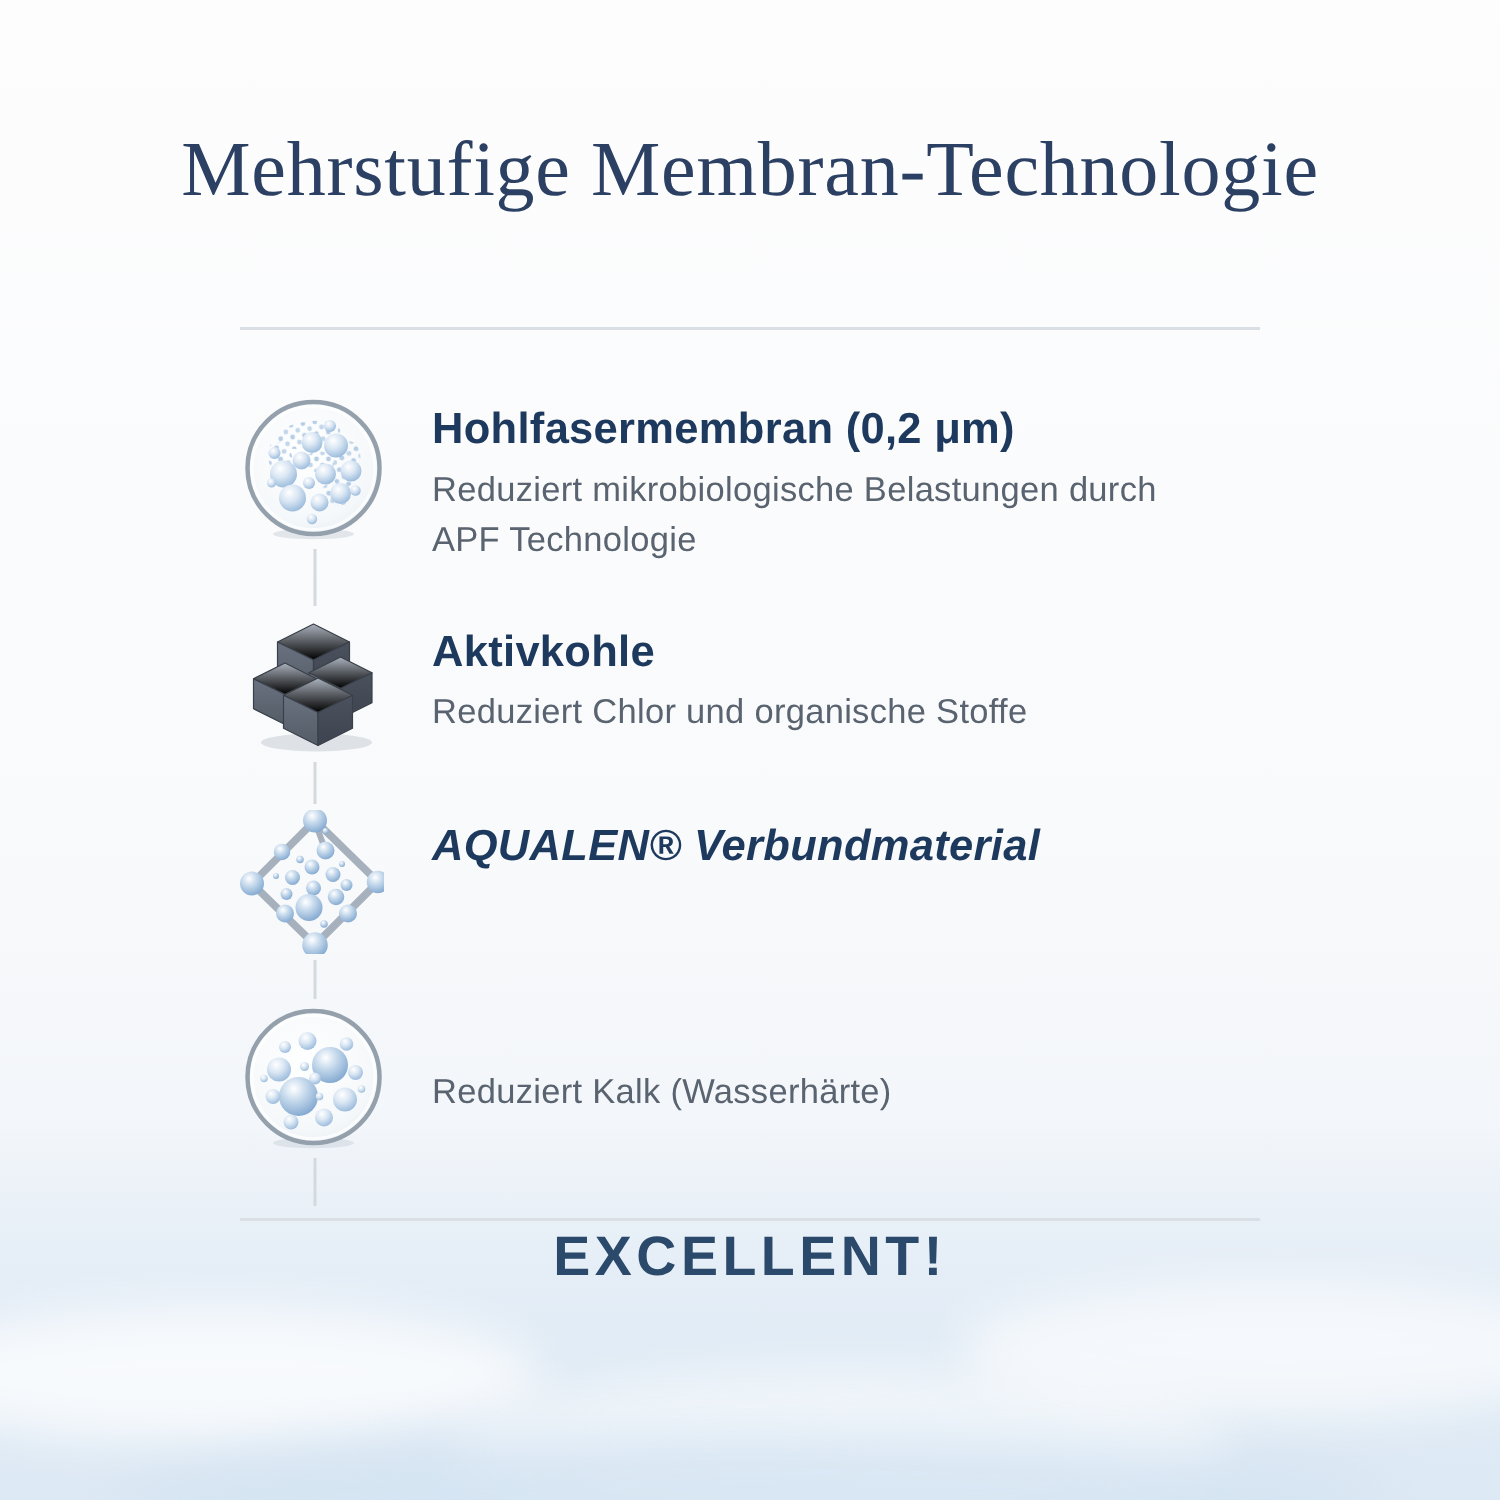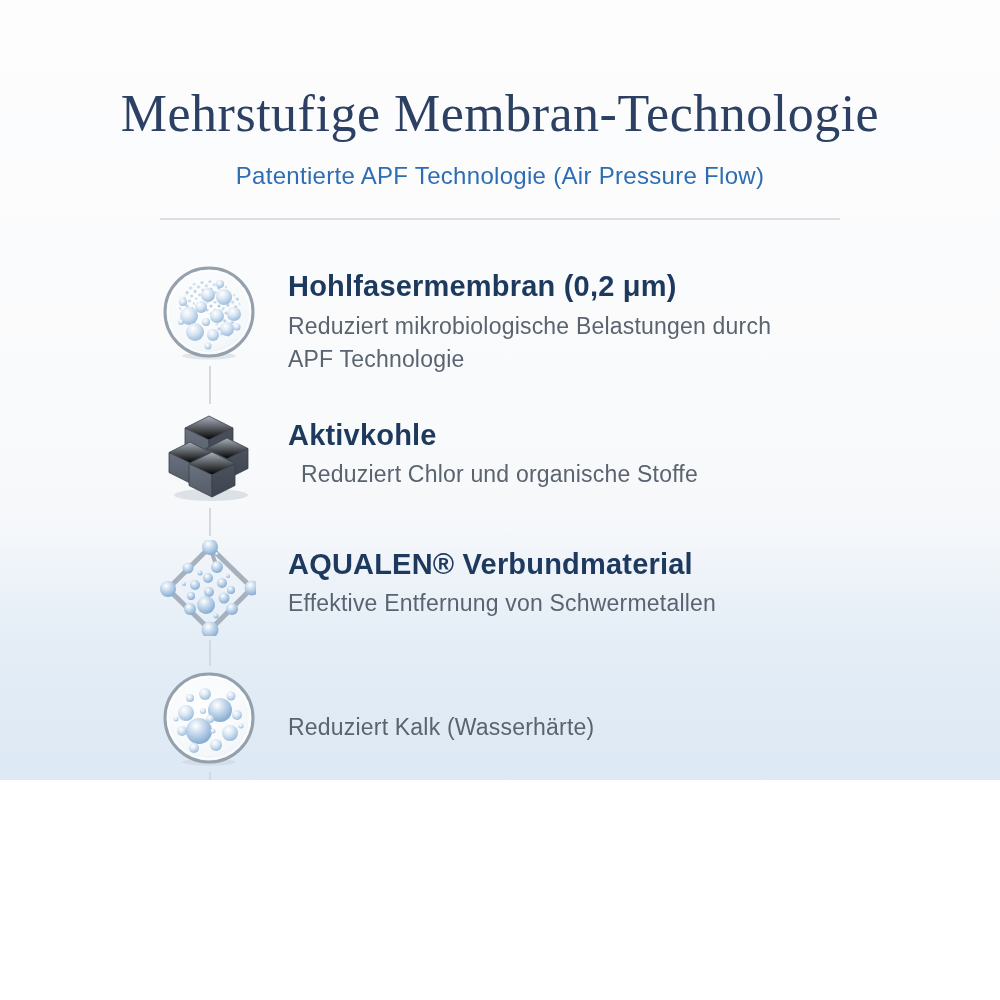--- a/index.html
+++ b/index.html
@@ -1,17 +1,17 @@
 <!DOCTYPE html>
 <html><head>
 <meta charset="utf-8">
 <style>
   html,body { margin:0; padding:0; }
   .canvas {
-    position:relative; width:1000px; height:780px; overflow:hidden;
+    position:relative; width:1000px; height:1000px; overflow:hidden;
     background: linear-gradient(180deg, #fdfdfe 0%, #f9fafb 55%, #f3f6fa 75%, #e9f0f7 88%, #dde9f4 100%);
     font-family:"Liberation Sans", sans-serif;
   }
   .abs { position:absolute; }
   .water-layer { position:absolute; left:0; right:0; bottom:0; height:250px;
     background: linear-gradient(180deg, rgba(226,236,246,0) 0%, rgba(226,236,246,0.7) 40%, #dde9f4 100%); }
   .blob { position:absolute; border-radius:50%; filter:blur(16px); }
   .blob1 { left:-70px; top:872px; width:430px; height:90px; background:rgba(255,255,255,0.75); }
   .blob2 { left:300px; top:915px; width:520px; height:100px; background:rgba(255,255,255,0.6); }
   .blob3 { left:640px; top:855px; width:430px; height:90px; background:rgba(255,255,255,0.65); }
@@ -34,22 +34,22 @@
   .seg3 { top:640px; height:26px; }
   .seg4 { top:772px; height:32px; }
   .stage-icon { width:96px; height:96px; }
   .icon1 { left:161px; top:264px; }
   .icon2 { left:163px; top:408px; }
   .icon3 { left:160px; top:540px; }
   .icon4 { left:161px; top:670px; }
   .stage-heading { font-size:29px; font-weight:700; color:#1d3a5e; letter-spacing:0.2px; }
   .stage-desc { font-size:23px; color:#5a6470; max-width:490px; line-height:1.43; letter-spacing:0.2px; }
   .h1 { left:288px; top:270px; } .d1 { left:288px; top:310px; }
-  .h2 { left:288px; top:419px; } .d2 { left:288px; top:458px;margin-left:13px; }
-  .h3 { left:288px; top:548px; } .d3 { left:288px; top:587px; }
+  .h2 { left:288px; top:419px; } .d2 { left:288px; top:458px; }
+  .h3 { left:288px; top:548px;font-style:italic; } .d3 { left:288px; top:587px; }
   .h4 { left:288px; top:671px; } .d4 { left:288px; top:711px; }
   .footer-label {
     left:0; right:0; top:817px; text-align:center;
     font-size:37px; font-weight:700; color:#2b4a6b; letter-spacing:3px;
   }
 </style>
 </head>
 <body>
 
 <div class="canvas">
@@ -91,21 +91,20 @@
     </defs>
   </svg>
 
   <div class="water-layer"></div>
   <div class="blob blob1"></div>
   <div class="blob blob2"></div>
   <div class="blob blob3"></div>
   <div class="blob blob4"></div>
 
   <div class="abs page-title">Mehrstufige Membran-Technologie</div>
-  <div class="abs page-subtitle">Patentierte APF Technologie (Air Pressure Flow)</div>
   <div class="abs divider divider-top"></div>
 
   <div class="abs connector seg1"></div>
   <div class="abs connector seg2"></div>
   <div class="abs connector seg3"></div>
   <div class="abs connector seg4"></div>
 
   <svg class="abs stage-icon icon1" viewBox="0 0 96 96">
     <ellipse cx="48" cy="92" rx="27" ry="3.5" fill="#c9d1da" opacity="0.5"></ellipse>
     <circle cx="48" cy="48" r="44" fill="url(#gDisc)" stroke="#94a0ac" stroke-width="3"></circle>
@@ -177,21 +176,20 @@
     <circle cx="64" cy="58" r="5.5" fill="url(#gBub2)"></circle>
     <circle cx="71" cy="50" r="4" fill="url(#gBub2)"></circle>
     <circle cx="31" cy="56" r="4" fill="url(#gBub2)"></circle>
     <circle cx="57" cy="14" r="2" fill="url(#gBub2)"></circle>
     <circle cx="40" cy="33" r="2.5" fill="url(#gBub2)"></circle>
     <circle cx="56" cy="76" r="2.5" fill="url(#gBub2)"></circle>
     <circle cx="24" cy="44" r="2" fill="url(#gBub2)"></circle>
     <circle cx="68" cy="36" r="2" fill="url(#gBub2)"></circle>
   </svg>
   <div class="abs stage-heading h3">AQUALEN® Verbundmaterial</div>
-  <div class="abs stage-desc d3">Effektive Entfernung von Schwermetallen</div>
 
   <svg class="abs stage-icon icon4" viewBox="0 0 96 96">
     <ellipse cx="48" cy="92" rx="27" ry="3.5" fill="#c9d1da" opacity="0.5"></ellipse>
     <circle cx="48" cy="48" r="44" fill="url(#gDisc)" stroke="#94a0ac" stroke-width="3"></circle>
     <circle cx="48" cy="48" r="41" fill="none" stroke="#ffffff" stroke-width="2" opacity="0.7"></circle>
     <circle cx="38" cy="61" r="13" fill="url(#gBub2)"></circle>
     <circle cx="59" cy="40" r="12" fill="url(#gBub2)"></circle>
     <circle cx="25" cy="43" r="8" fill="url(#gBub)"></circle>
     <circle cx="69" cy="63" r="8" fill="url(#gBub)"></circle>
     <circle cx="44" cy="24" r="6" fill="url(#gBub)"></circle>

